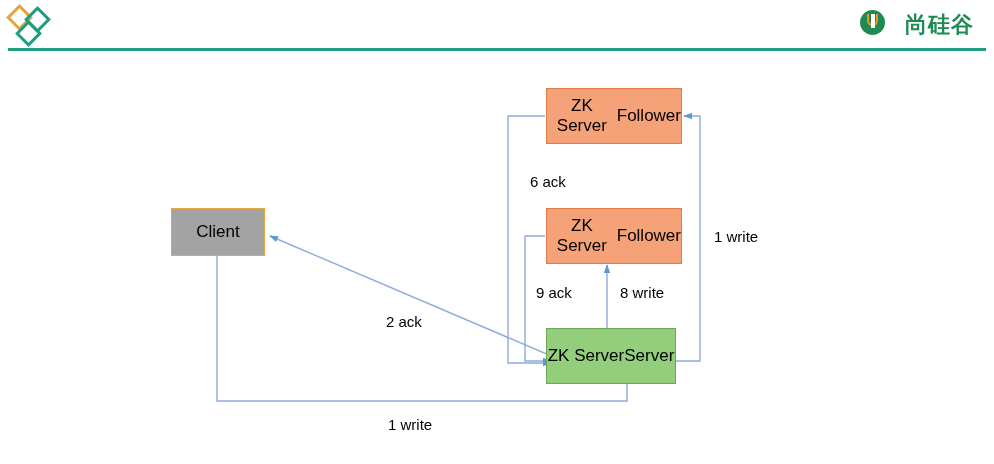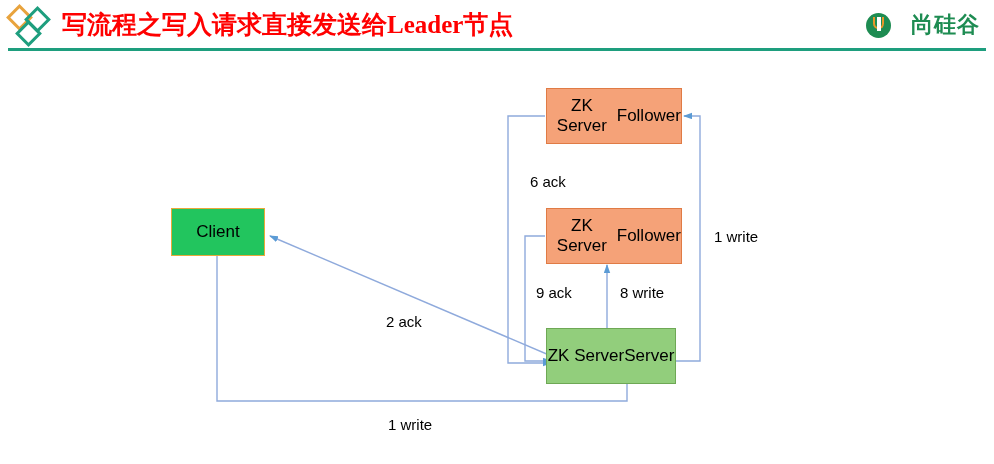--- a/index.html
+++ b/index.html
@@ -56,25 +56,24 @@
     font-size: 25px;
     font-weight: bold;
     color: #FF0000;
     letter-spacing: 0px;
     white-space: nowrap;
     font-family: "Liberation Serif", "DejaVu Serif", serif;
   }
 
   .logo-right {
     position: absolute;
-    right: 14px;
+    right: 20px;
     top: 10px;
     height: 30px;
     display: flex;
-    align-items: center;
     gap: 20px;
   }
   .logo-mark {
     position: relative;
     width: 25px;
     height: 25px;
     border-radius: 50%;
     background: #1E8C52;
     display: inline-block;
   }
@@ -136,42 +135,41 @@
   .node span { display: block; }
   .node-follower {
     background: #F5A278;
     border: 1px solid #E07B45;
   }
   .node-leader {
     background: #92CE7C;
     border: 1px solid #6EA855;
   }
   .node-client {
-    background: #22c55e;
+    background: #a3a3a3;
     border: 1px solid #E8A93A;
   }
   .edge-label {
     position: absolute;
     font-size: 15px;
     color: #000000;
     white-space: nowrap;
   }
 </style>
 </head>
 <body>
 
 <div class="header">
 
   <div class="logo-left">
     <div class="diamond d1"></div>
     <div class="diamond d2"></div>
     <div class="diamond d3"></div>
   </div>
 
-  <div class="title">写流程之写入请求直接发送给Leader节点</div>
 
   <div class="logo-right">
     <span class="logo-mark"></span>
     <span class="logo-text">尚硅谷</span>
   </div>
 
   <div class="header-rule"></div>
 </div>
 
 <div class="canvas">

